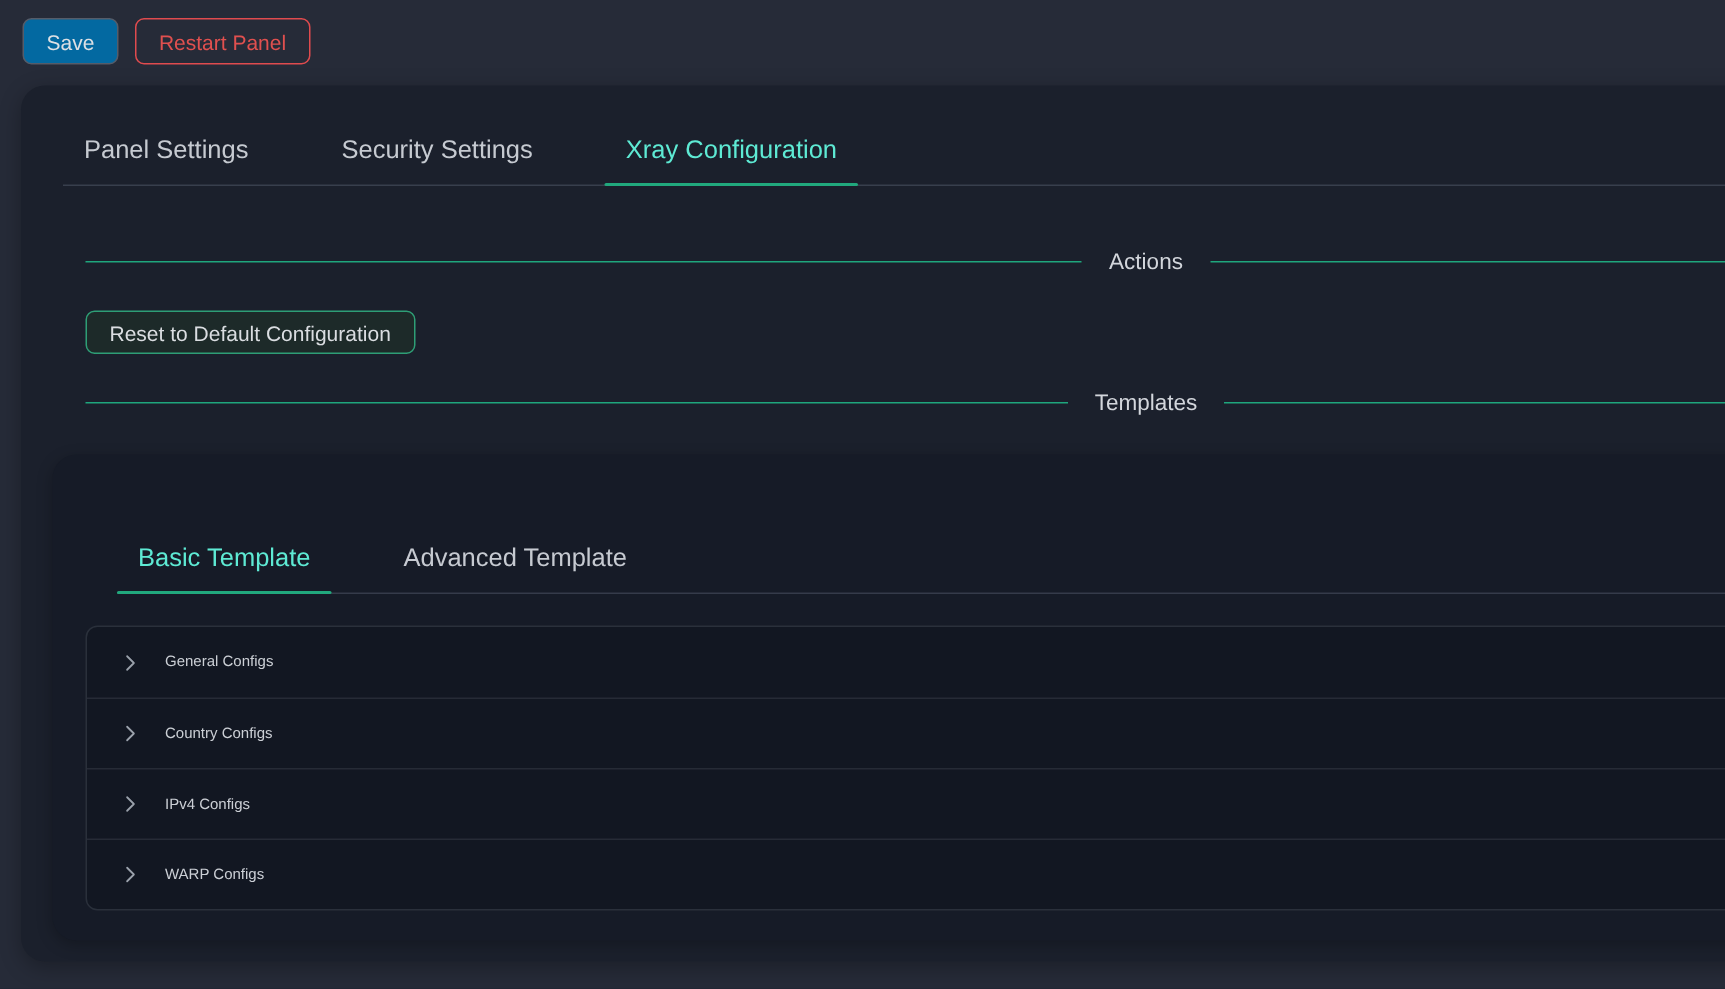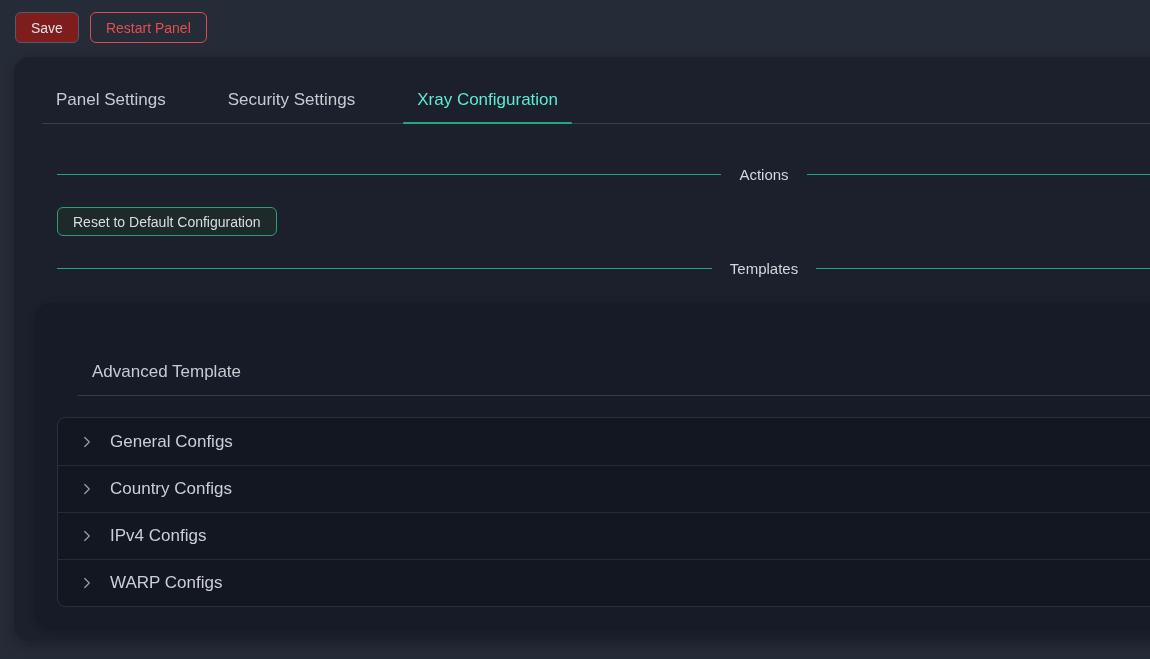--- a/index.html
+++ b/index.html
@@ -24,21 +24,21 @@
     padding: 0 15px;
     border-radius: 6px;
     font-size: 14px;
     font-family: "Liberation Sans", sans-serif;
     display: inline-flex;
     align-items: center;
     cursor: pointer;
     background: transparent;
   }
   .btn-save {
-    background: #7f1d1d;
+    background: #0369a1;
     border: 1px solid #555c69;
     color: #dde0e4;
   }
   .btn-restart {
     background: transparent;
     border: 1px solid #e04b4e;
     color: #e0504f;
   }
 
   
@@ -128,21 +128,21 @@
     height: 47px;
     display: flex;
     align-items: center;
     padding-left: 23px;
     gap: 17px;
     cursor: pointer;
     border-top: 1px solid #262b36;
   }
   .collapse-row:first-child { border-top: none; }
   .collapse-row .chev { display: inline-flex; align-items: center; }
-  .collapse-row .label { font-size: 17px; color: #cbcfd5; }
+  .collapse-row .label { font-size: 10px; color: #cbcfd5; }
 </style>
 </head>
 <body>
 
 <div class="top-bar">
   <button class="btn btn-save">Save</button>
   <button class="btn btn-restart">Restart Panel</button>
 </div>
 
 <div class="outer-card">
@@ -159,20 +159,21 @@
 
   <button class="btn btn-reset">Reset to Default Configuration</button>
 
   <div class="divider divider-templates">
     <span>Templates</span>
   </div>
 
   <div class="inner-card">
 
     <div class="tabs inner-tabs">
+      <div class="tab active">Basic Template</div>
       <div class="tab">Advanced Template</div>
     </div>
 
     <div class="collapse">
       <div class="collapse-row">
         <span class="chev">
           <svg width="12" height="12" viewBox="0 0 16 16">
               <path d="M5 2 L11 8 L5 14" stroke="#9aa1ab" stroke-width="1.6" fill="none" stroke-linecap="round" stroke-linejoin="round"></path>
             </svg>
         </span>

